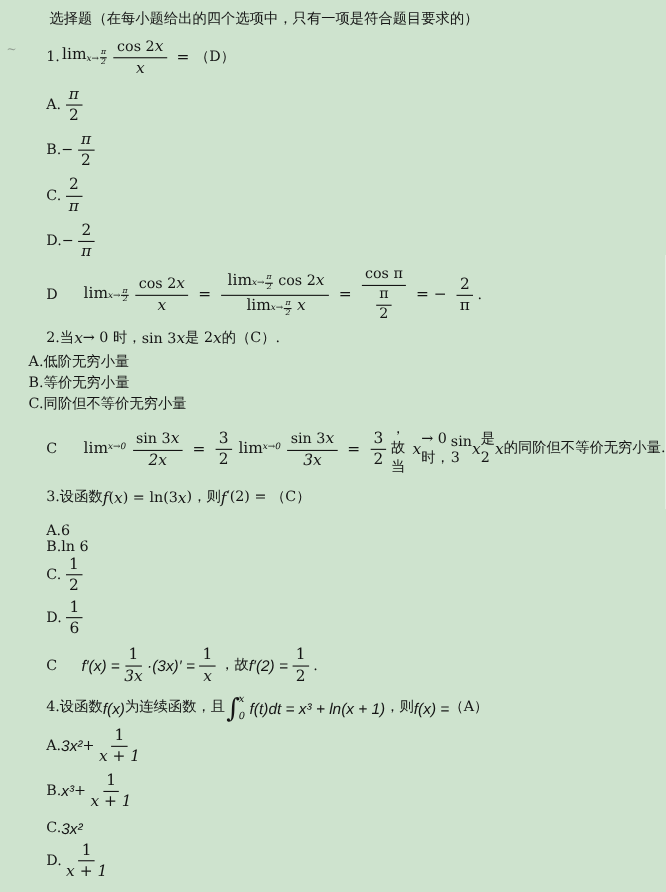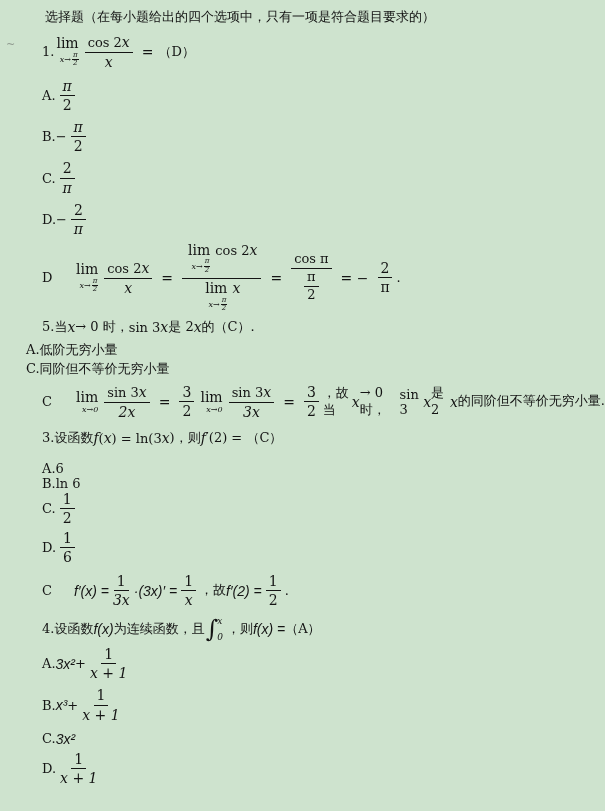--- a/index.html
+++ b/index.html
@@ -16,21 +16,21 @@
   .fn { font-family:"DejaVu Serif", serif; font-size:13px; }
   .v  { font-family:"DejaVu Serif", serif; font-size:14px; font-style:italic; }
   .m  { font-family:Liberation Sans, sans-serif; font-size:14px; font-style:italic; }
   .eq { font-family:"DejaVu Serif", serif; font-size:14px; margin:0 5px; }
   .title-row { padding:8px 0 0 45px; font-size:13px; }
   
   .frac { display:inline-flex; flex-direction:column; align-items:center; margin:0 4px; font-size:14px; line-height:1.15; vertical-align:middle; }
   .frac .num { border-bottom:1px solid #141414; padding:0 3px 1px; white-space:nowrap; }
   .frac .den { padding-top:1px; white-space:nowrap; }
   
-  .lim { display:inline-flex; flex-direction:column; align-items:flex-end; margin:0 2px; }
+  .lim { display:inline-flex; flex-direction:row; align-items:flex-start; margin:0 2px; }
   .lim .w { font-size:14px; line-height:1.05; font-family:"DejaVu Serif", serif; }
   .lim .s { font-size:8px; line-height:1; display:inline-flex; align-items:center; font-style:italic; margin-top:1px; }
   .mf { display:inline-flex; flex-direction:column; align-items:center; font-size:7px; line-height:1.1; margin-left:1px; }
   .mf .n { border-bottom:1px solid #141414; padding:0 1px; }
   
   .bigfrac { display:inline-flex; flex-direction:column; align-items:center; margin:0 4px; }
   .bigfrac .bnum { display:inline-flex; align-items:flex-start; border-bottom:1px solid #141414; padding:0 4px 3px; }
   .bigfrac .bden { display:inline-flex; align-items:flex-start; padding-top:2px; }
   .bigfrac .body { font-size:14px; line-height:1.05; margin-left:3px; }
   .nest { font-size:13px; margin:0; }
@@ -161,30 +161,31 @@
     </span>
     <span class="eq">= −</span>
     <span class="frac">
       <span class="num">2</span>
       <span class="den">π</span>
     </span>
     <span class="fn">.</span>
   </div>
 
   <div class="row mt6">
-    <span class="cn">5.当 </span>
+    <span class="cn">2.当 </span>
     <span class="v">x</span>
     <span class="cn"> → 0 时，</span>
     <span class="fn">sin 3</span>
     <span class="v">x</span>
     <span class="cn"> 是 2</span>
     <span class="v">x</span>
     <span class="cn"> 的（C）.</span>
   </div>
   <div class="q2opt mt4">A.低阶无穷小量</div>
+  <div class="q2opt">B.等价无穷小量</div>
   <div class="q2opt">C.同阶但不等价无穷小量</div>
 
   <div class="row mt6">
     <span class="solletter">C</span>
     <span class="lim">
       <span class="w">lim</span>
       <span class="s">x→0</span>
     </span>
     <span class="frac">
       <span class="num"><span class="fn">sin 3</span><span class="v">x</span></span>
@@ -277,20 +278,21 @@
     <span class="cn">4.设函数 </span>
     <span class="m">f(x)</span>
     <span class="cn"> 为连续函数，且</span>
     <span class="intwrap">
       <span class="intglyph">∫</span>
       <span class="intlims">
         <span>x</span>
         <span>0</span>
       </span>
     </span>
+    <span class="m">f(t)dt = x³ + ln(x + 1)</span>
     <span class="cn">，则 </span>
     <span class="m">f(x) = </span>
     <span class="cn">（A）</span>
   </div>
   <div class="row mt4">
     <span class="optlabel">A.</span>
     <span class="m">3x²</span>
     <span class="fn">+</span>
     <span class="frac">
       <span class="num">1</span>

